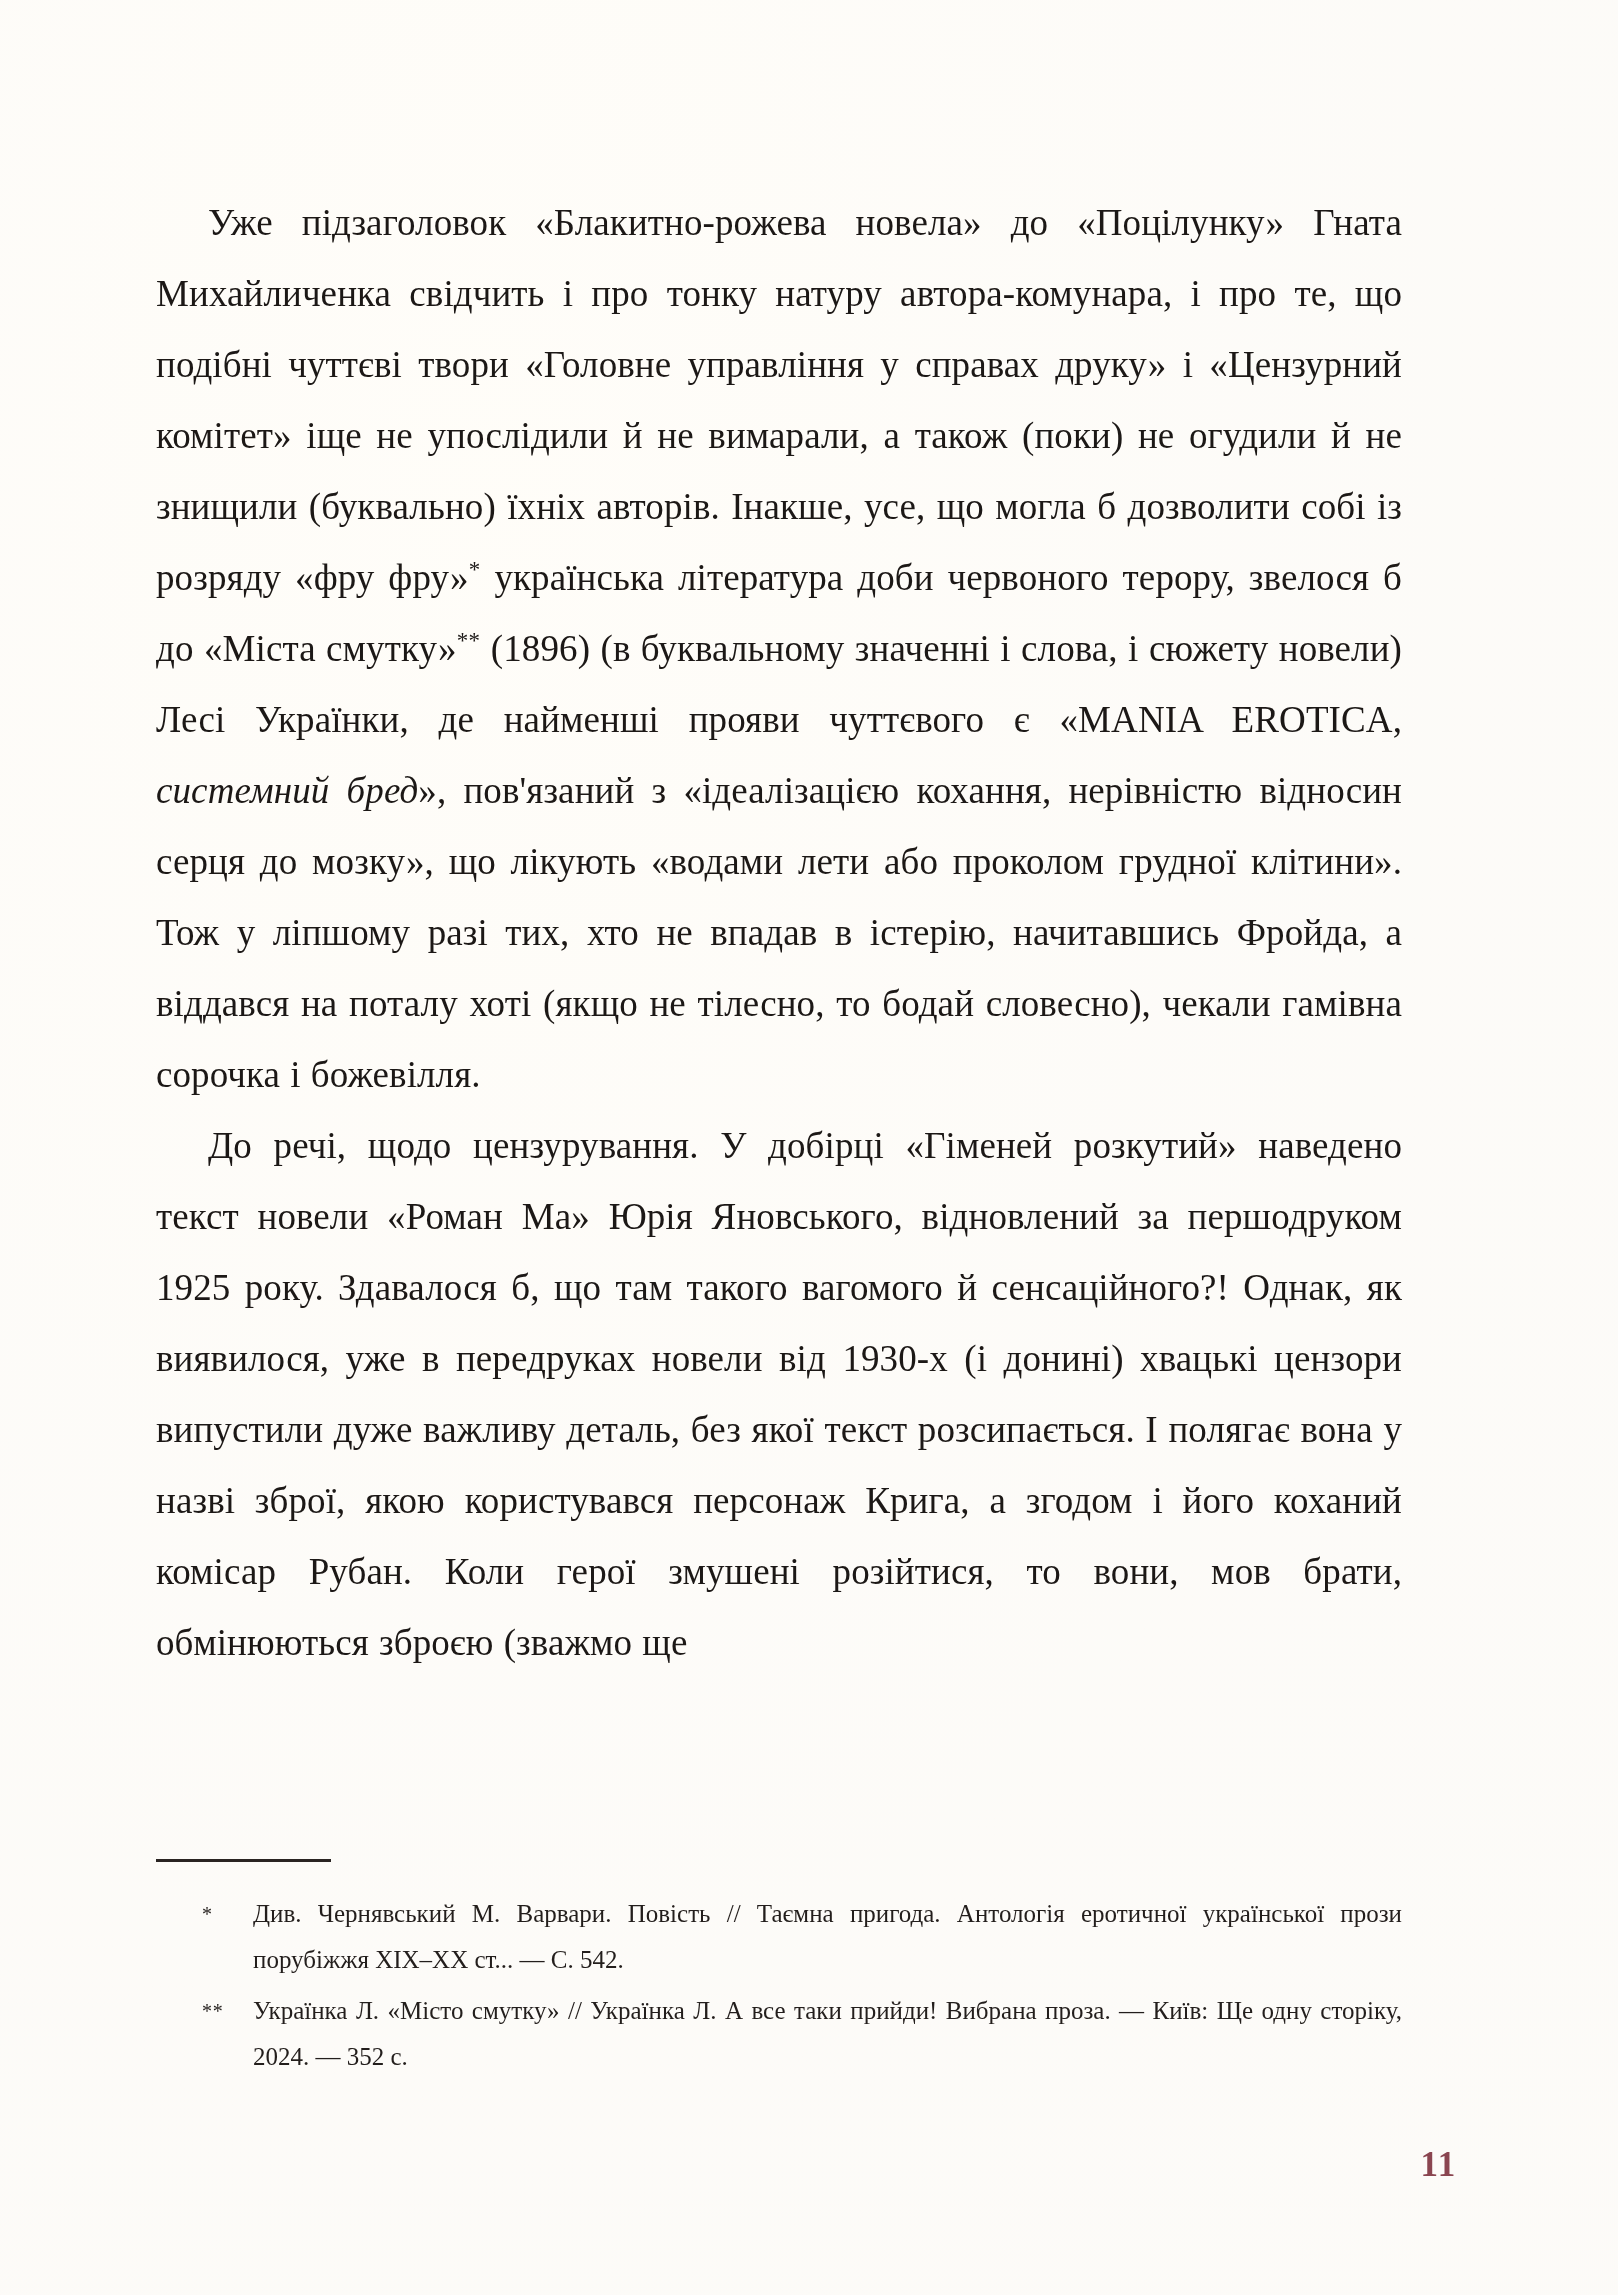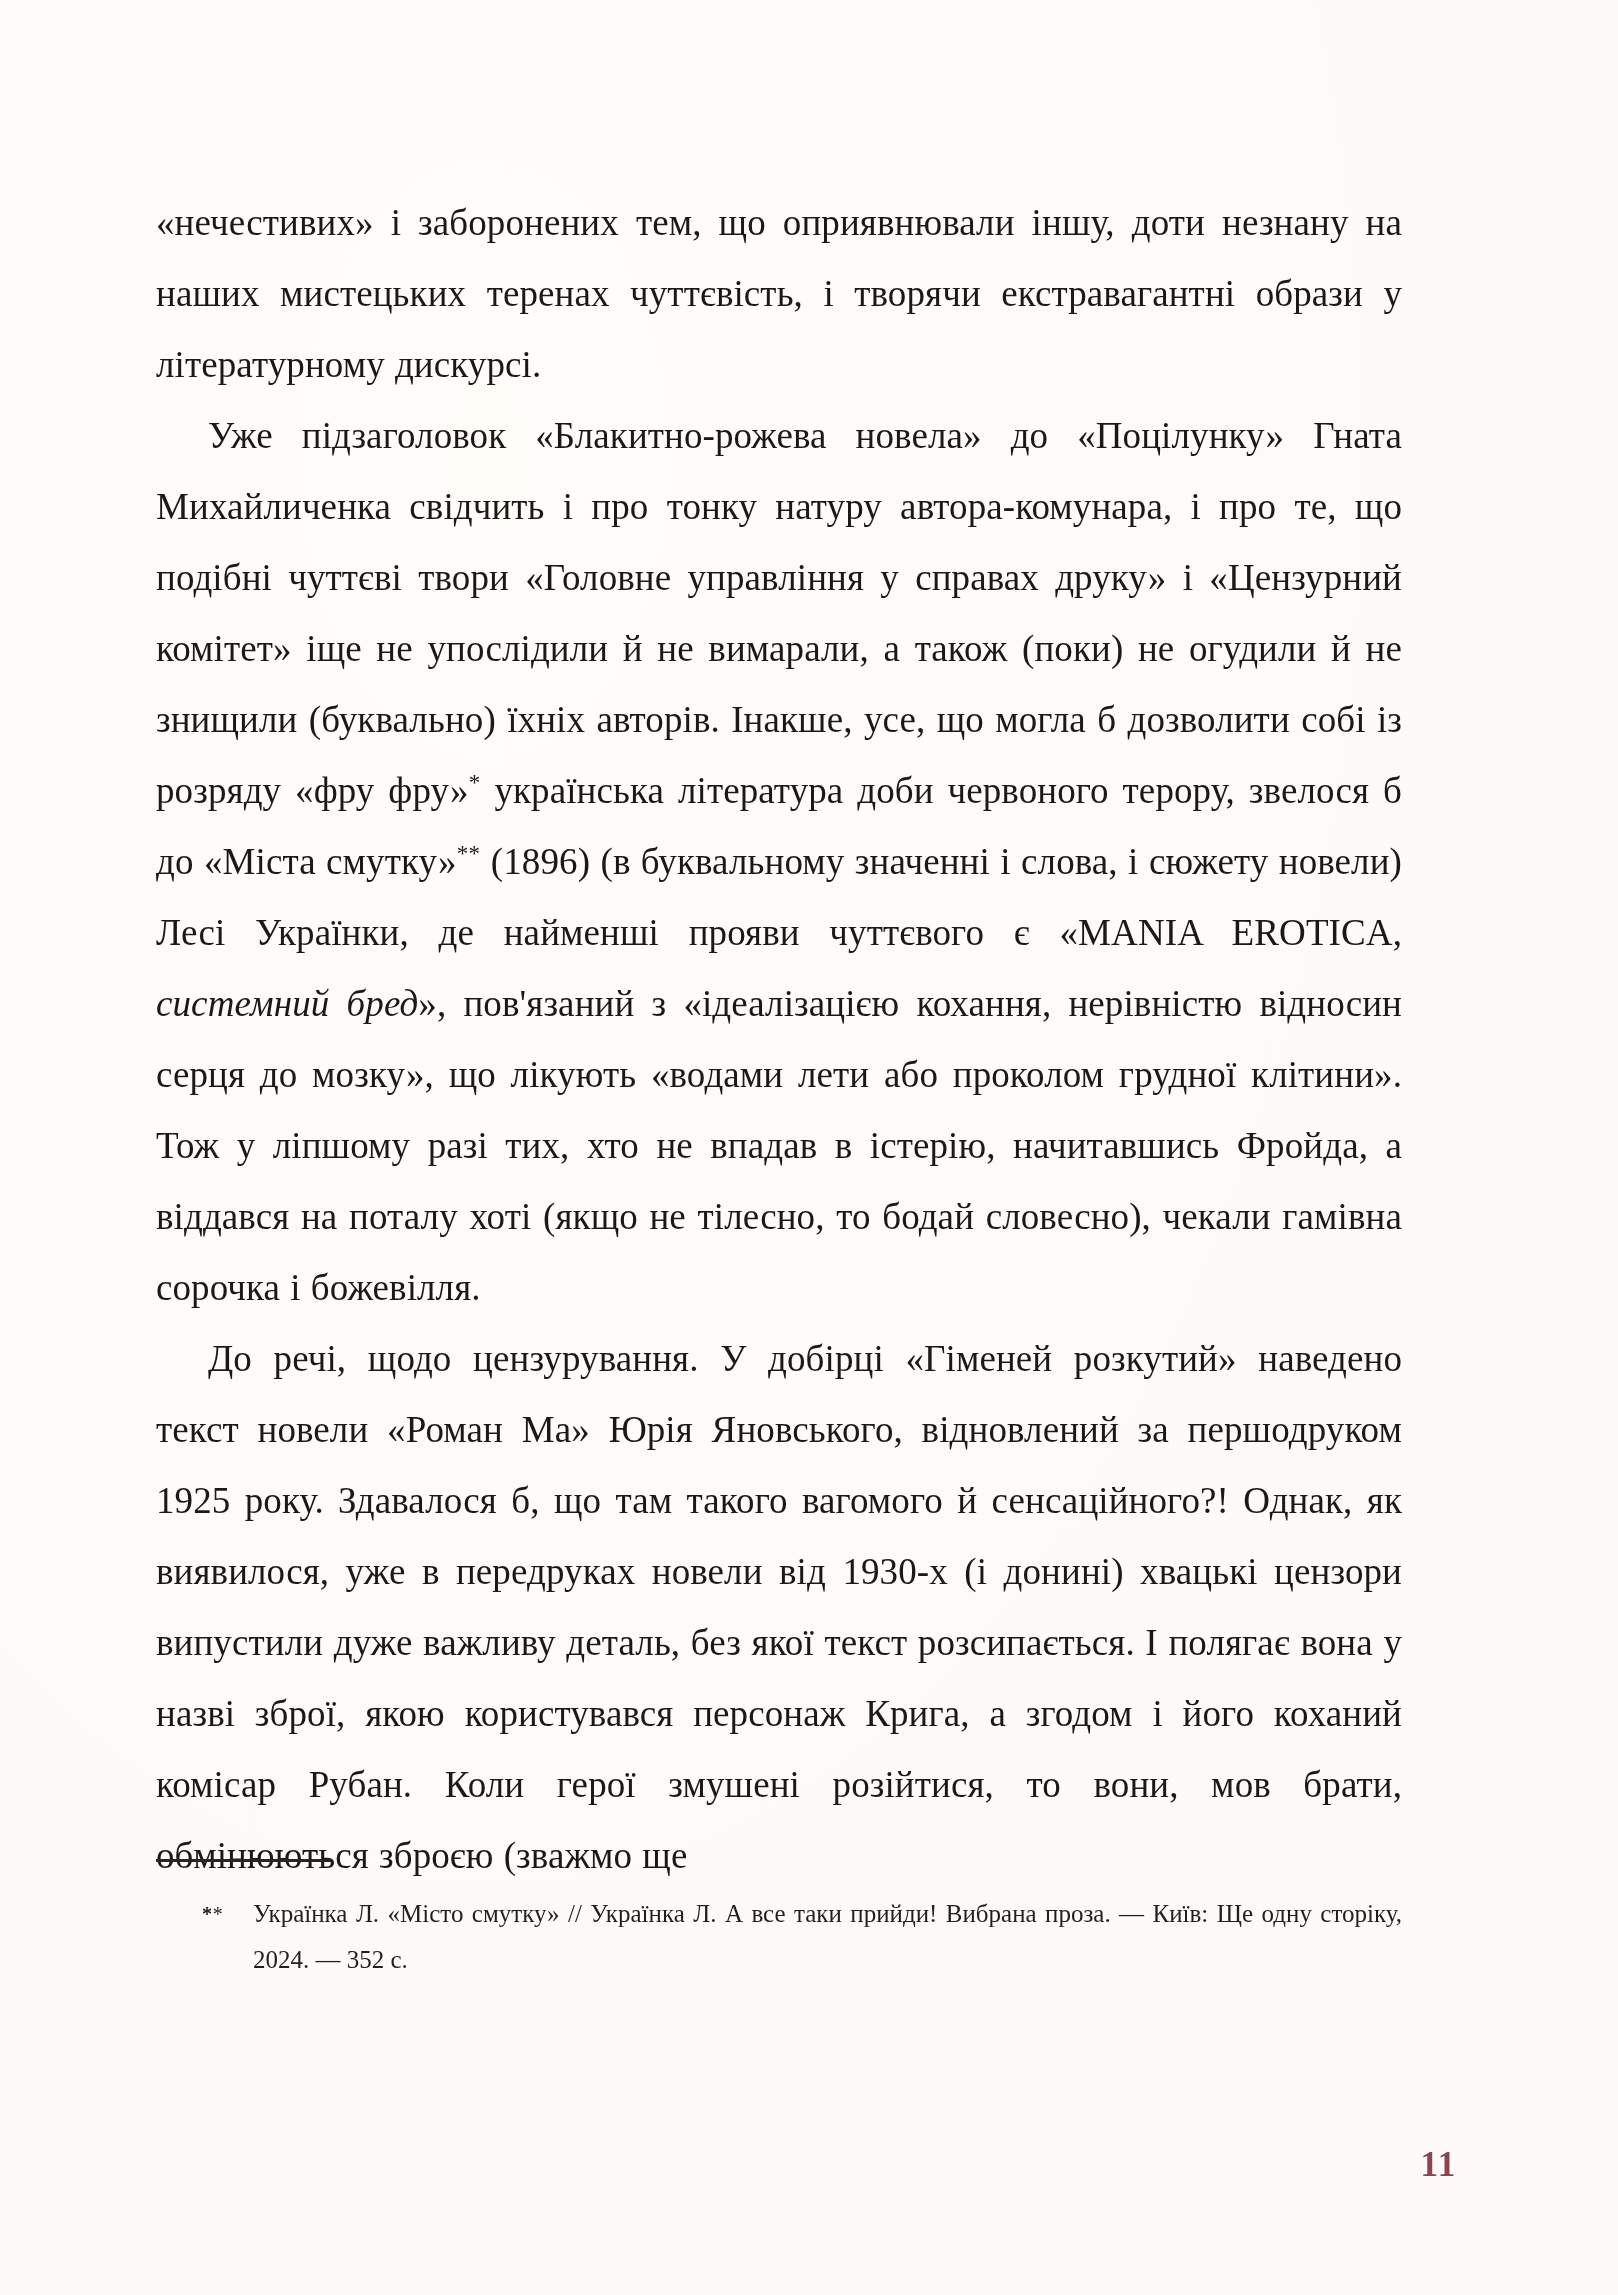--- a/index.html
+++ b/index.html
@@ -115,34 +115,34 @@
     z-index: 1;
   }
 </style>
 </head>
 <body>
 
 <div class="page" style="background: rgb(253, 252, 250);">
 
   <div class="text-column">
 
-    <p class="body">«нечестивих» і заборонених тем, що оприявнювали іншу, доти незнану на наших мистецьких теренах чуттєвість, і творячи екстравагантні образи у літературному дискурсі.</p>
 
     <p class="body indent"><span>Уже підзаголовок «Блакитно-рожева новела» до «Поцілунку» Гната Михайличенка свідчить і про тонку натуру автора-комунара, і про те, що подібні чуттєві твори «Головне управління у справах друку» і «Цензурний комітет» іще не упослідили й не вимарали, а також (поки) не огудили й не знищили (буквально) їхніх авторів. Інакше, усе, що могла б дозволити собі із розряду «фру фру»</span><sup class="fn">*</sup><span> українська література доби червоного терору, звелося б до «Міста смутку»</span><sup class="fn">**</sup><span> (1896) (в буквальному значенні і слова, і сюжету новели) Лесі Українки, де найменші прояви чуттєвого є «MANIA EROTICA, </span><em class="ital">системний бред</em><span>», пов'язаний з «ідеалізацією кохання, нерівністю відносин серця до мозку», що лікують «водами лети або проколом грудної клітини». Тож у ліпшому разі тих, хто не впадав в істерію, начитавшись Фройда, а віддався на поталу хоті (якщо не тілесно, то бодай словесно), чекали гамівна сорочка і божевілля.</span></p>
 
     <p class="body indent">До речі, щодо цензурування. У добірці «Гіменей розкутий» наведено текст новели «Роман Ма» Юрія Яновського, відновлений за першодруком 1925 року. Здавалося б, що там такого вагомого й сенсаційного?! Однак, як виявилося, уже в передруках новели від 1930-х (і донині) хвацькі цензори випустили дуже важливу деталь, без якої текст розсипається. І полягає вона у назві зброї, якою користувався персонаж Крига, а згодом і його коханий комісар Рубан. Коли герої змушені розійтися, то вони, мов брати, обмінюються зброєю (зважмо ще</p>
 
   </div>
 
   <div class="footnote-area">
     <hr class="fn-rule">
     <div class="footnotes">
 
       <div class="fn-item">
         <span class="fn-marker">*</span>
+        <span>Див. Чернявський М. Варвари. Повість // Таємна пригода. Антологія еротичної української прози порубіжжя XIX–XX ст... — С. 542.</span>
       </div>
 
       <div class="fn-item">
         <span class="fn-marker">**</span>
         <span>Українка Л. «Місто смутку» // Українка Л. А все таки прийди! Вибрана проза. — Київ: Ще одну сторіку, 2024. — 352 с.</span>
       </div>
 
     </div>
   </div>
 

